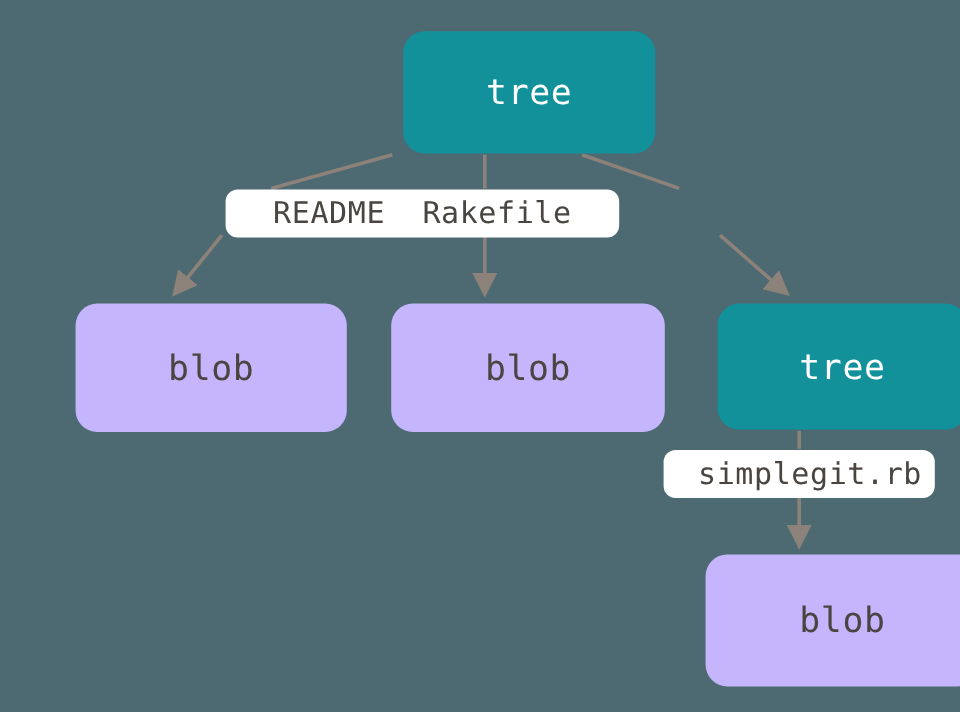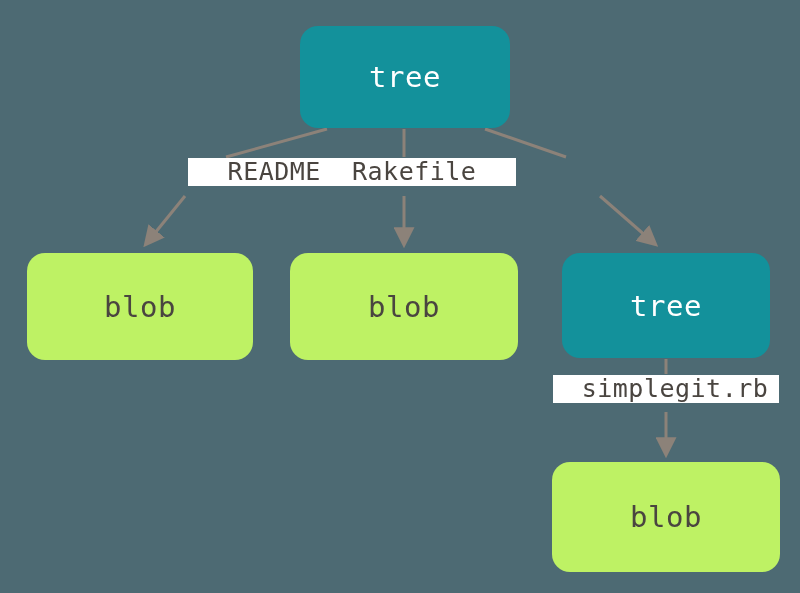--- a/index.html
+++ b/index.html
@@ -27,42 +27,44 @@
   }
   .node {
     position: absolute;
     display: flex;
     align-items: center;
     justify-content: center;
     border-radius: 18px;
     font-size: 29px;
     letter-spacing: 0.5px;
     box-sizing: border-box;
+    margin-left: 36px;
   }
   .node.tree {
     background: #13919b;
     color: #ffffff;
   }
   .node.blob {
-    background: #bef264;
+    background: #c4b5fd;
     color: #4a4540;
   }
   .edge-label {
     position: absolute;
     background: #ffffff;
     color: #4a4540;
     font-size: 25px;
     line-height: 36px;
-    height: 28px;
+    height: 40px;
     display: flex;
     align-items: center;
     justify-content: center;
     white-space: pre;
     letter-spacing: 0.5px;
     box-sizing: border-box;
+    border-radius: 10px;
   }
 </style>
 </head>
 <body>
 
 <div id="diagram">
 
   <svg id="edges" viewBox="0 0 800 593" xmlns="http://www.w3.org/2000/svg">
     <defs>
       <marker id="arrowhead" markerWidth="7" markerHeight="7" refX="5.6" refY="3.5" orient="auto" markerUnits="strokeWidth">

